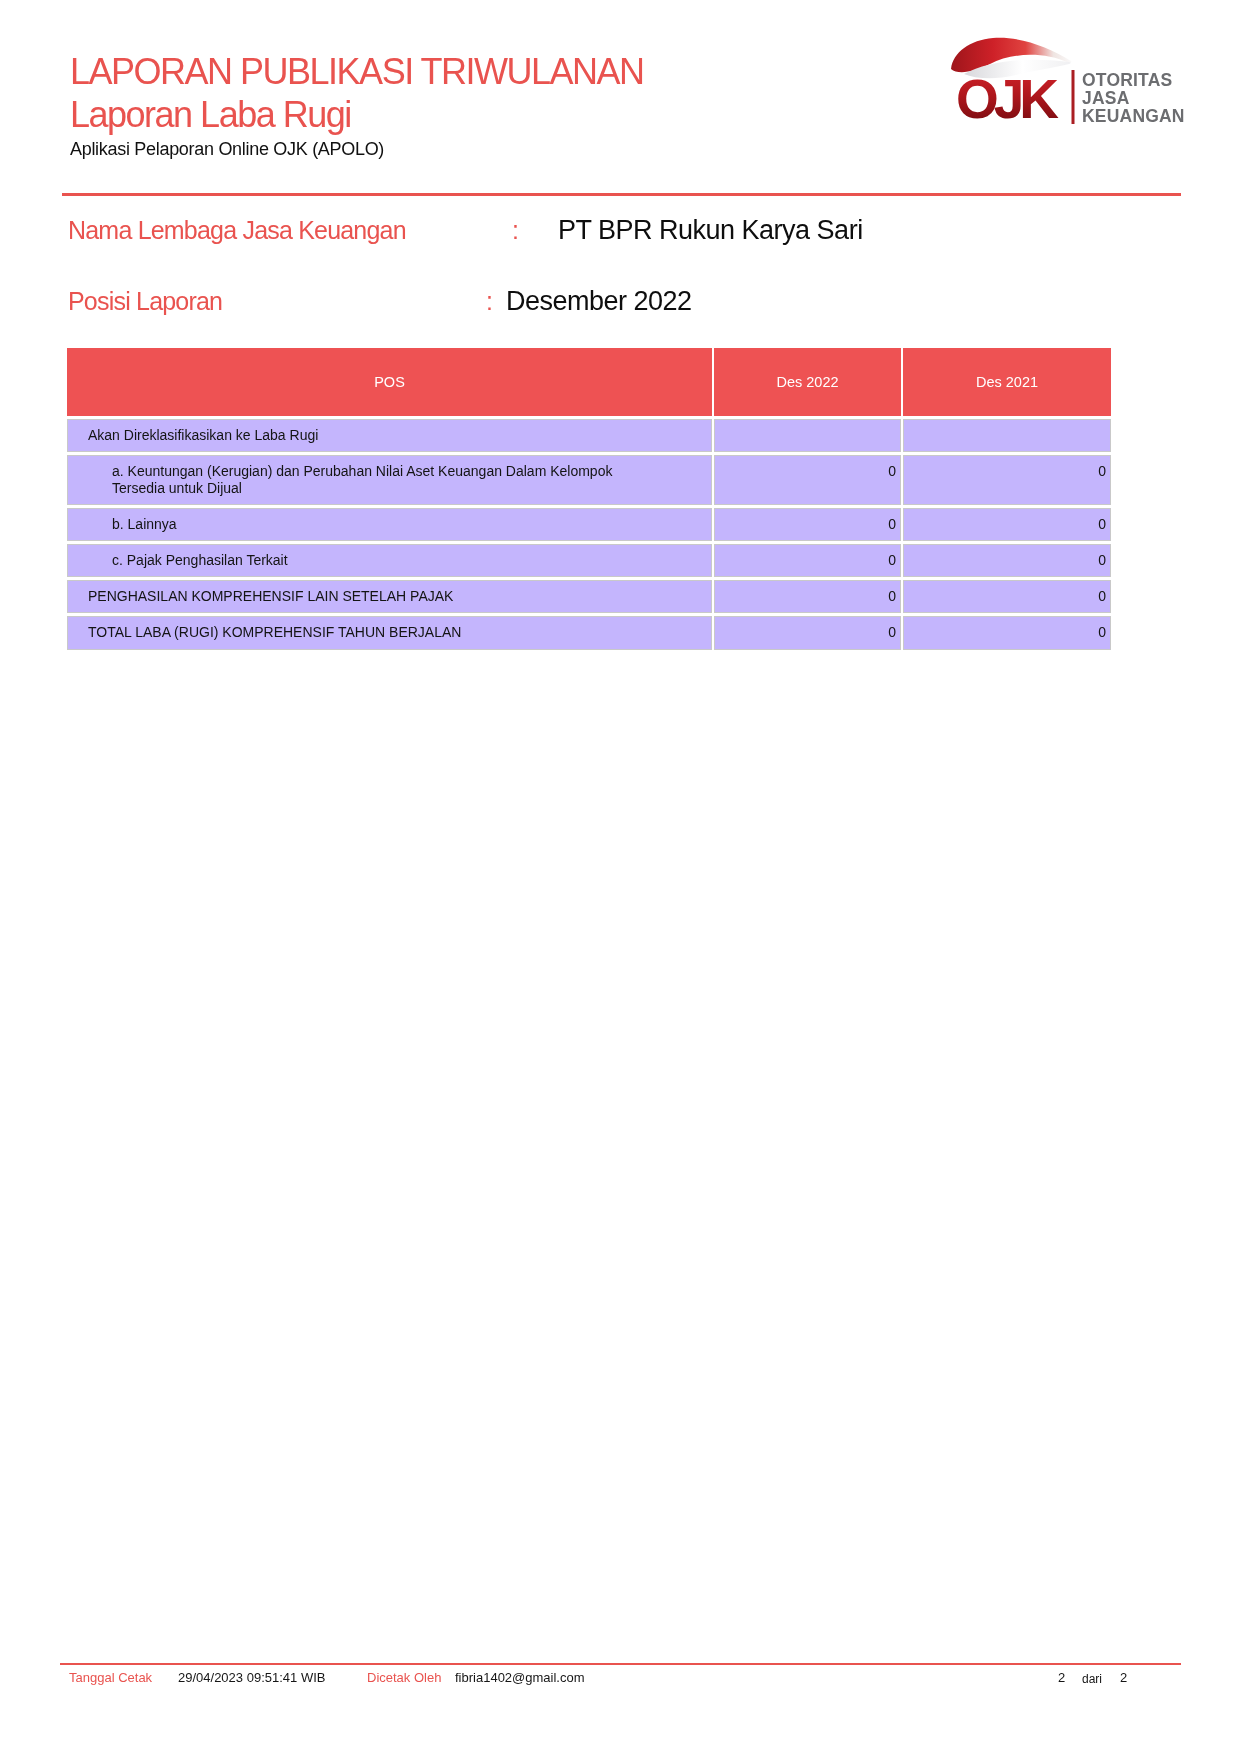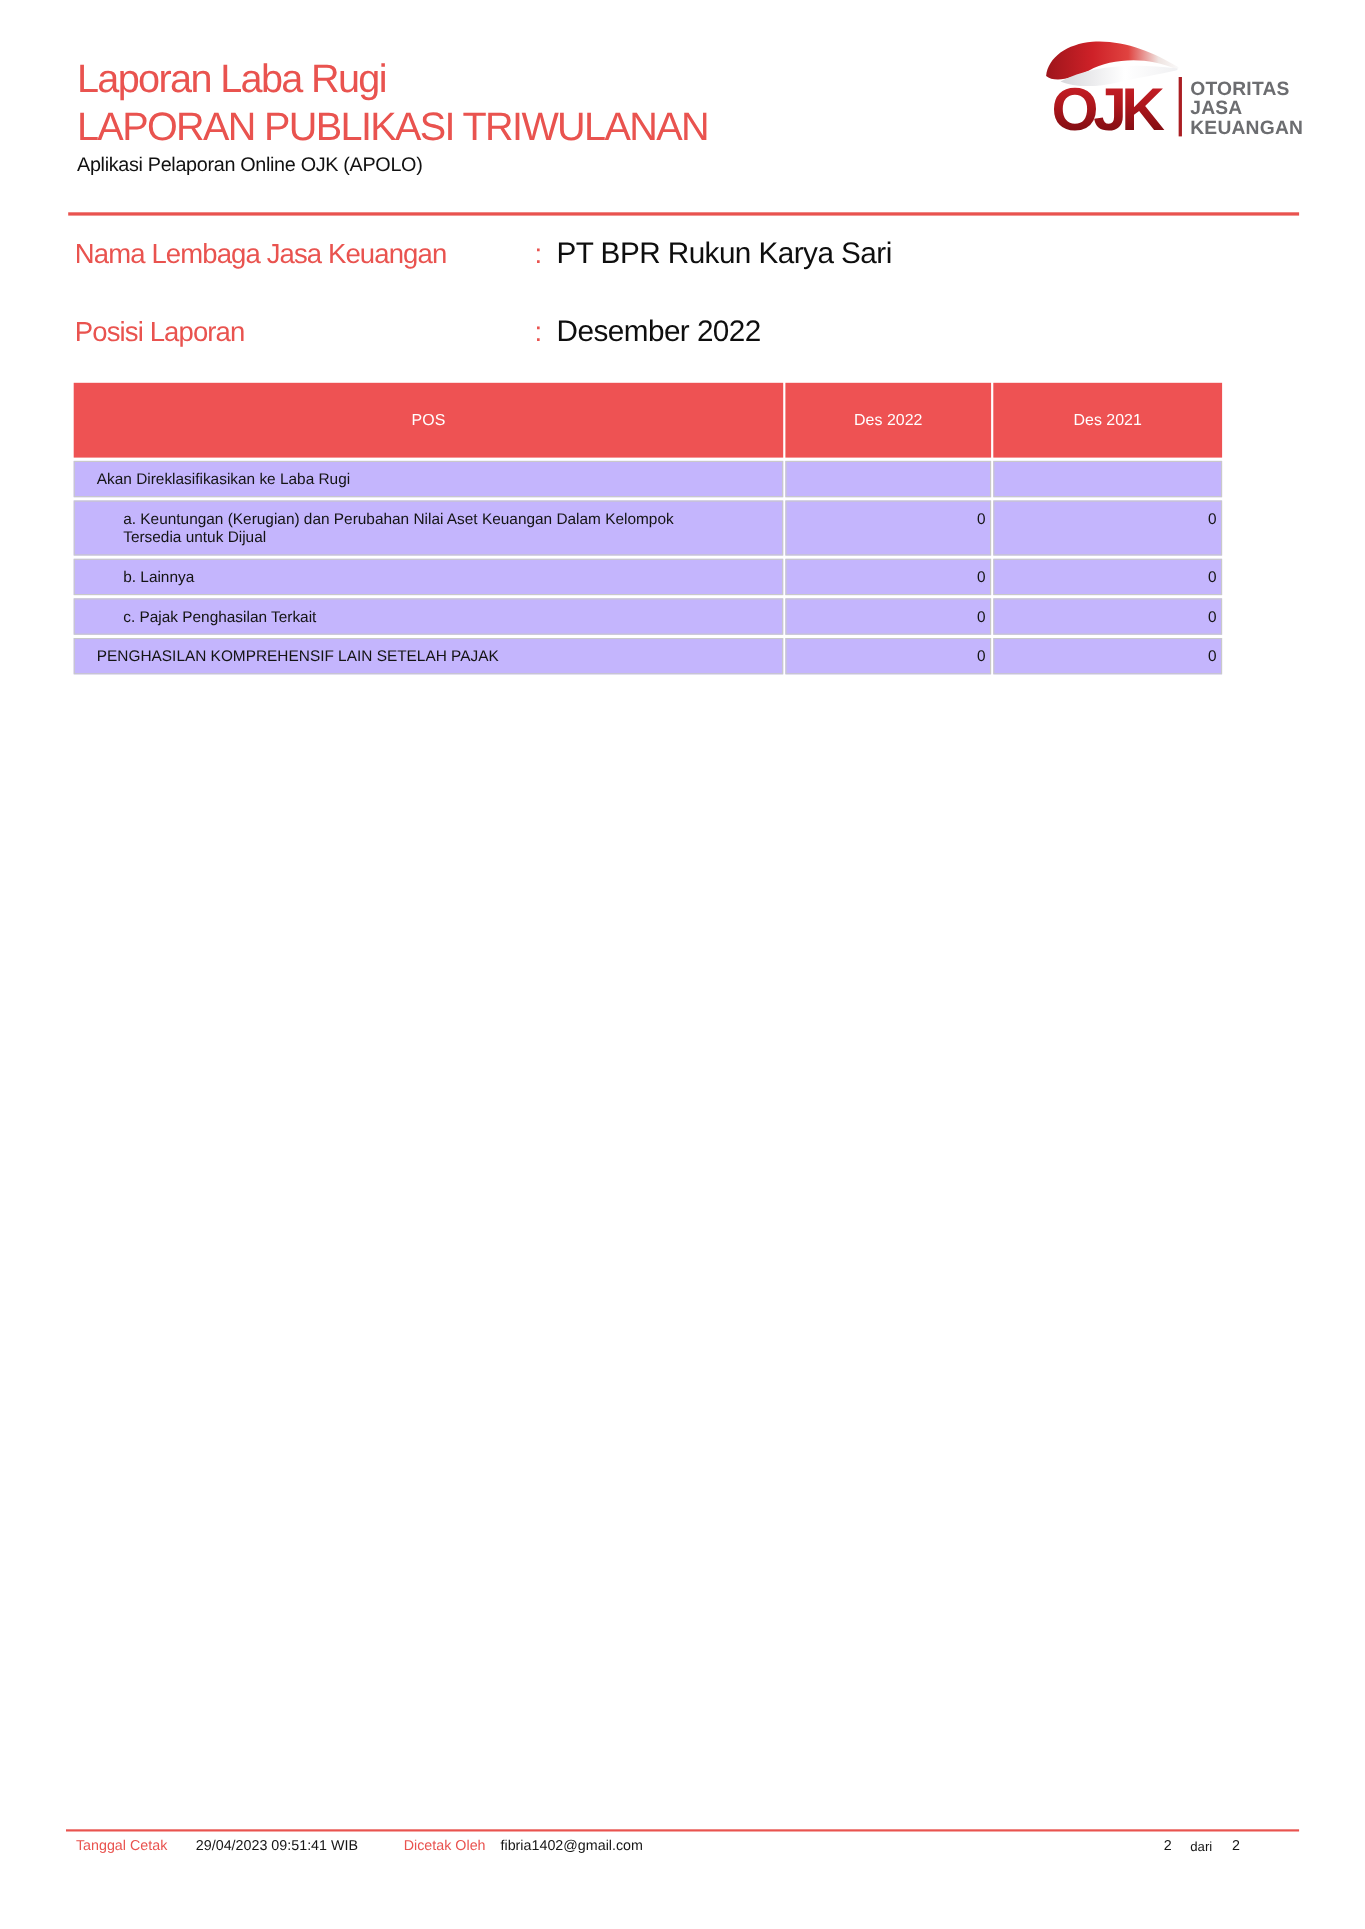--- a/index.html
+++ b/index.html
@@ -22,21 +22,21 @@
   
   .title-block{position:absolute;left:70px;top:50px;}
   .title-line{font-size:36px;letter-spacing:-1.5px;line-height:43px;color:var(--accent);font-weight:400;white-space:nowrap;}
   .subtitle{position:absolute;left:70px;top:139px;font-size:18px;letter-spacing:-0.3px;color:#111;}
   .logo{position:absolute;left:948px;top:34px;}
   .rule{position:absolute;background:var(--accent);}
   .rule.top{left:62px;top:193px;width:1119px;height:3px;}
   .rule.bottom{left:60px;top:1663px;width:1121px;height:2px;}
   
   .info-row{position:absolute;left:68px;display:flex;align-items:baseline;white-space:nowrap;}
-  .info-row.r1{top:215px;}
+  .info-row.r1{top:215px;gap:26px;}
   .info-row.r2{top:286px;}
   .info-label{width:418px;font-size:25px;letter-spacing:-0.8px;color:var(--accent);}
   .info-colon{width:20px;font-size:25px;color:var(--accent);}
   .info-value{font-size:27px;letter-spacing:-0.5px;color:#0e0e0e;}
   
   .table-wrap{position:absolute;left:65px;top:345px;width:1048px;}
   table{width:1048px;table-layout:fixed;border-collapse:separate;border-spacing:2px 3px;}
   col.c-pos{width:645px;}
   col.c-v1{width:187px;}
   col.c-v2{width:208px;}
@@ -55,22 +55,22 @@
   .footer-item{position:absolute;top:1670px;font-size:13px;white-space:nowrap;text-align:right;}
   .footer-item.red{color:var(--accent);}
   .footer-item.small{font-size:12px;top:1672px;}
 </style>
 </head>
 <body>
 
 <div class="page">
 
   <div class="title-block">
+    <div class="title-line">LAPORAN PUBLIKASI TRIWULANAN</div>
     <div class="title-line">Laporan Laba Rugi</div>
-    <div class="title-line">LAPORAN PUBLIKASI TRIWULANAN</div>
   </div>
   <div class="subtitle">Aplikasi Pelaporan Online OJK (APOLO)</div>
 
   <svg class="logo" width="235" height="95" viewBox="0 0 235 95" overflow="visible">
     <defs>
       <linearGradient id="flagGrad" x1="0%" y1="0%" x2="100%" y2="0%">
         <stop offset="0%" stop-color="#9E151B"></stop>
         <stop offset="35%" stop-color="#CE2128"></stop>
         <stop offset="62%" stop-color="#E04340"></stop>
         <stop offset="85%" stop-color="#EFE4E1"></stop>
@@ -146,20 +146,25 @@
           <tr style="height: 32px;">
       <td class="pos indent-1">c. Pajak Penghasilan Terkait</td>
       <td class="val">0</td>
       <td class="val">0</td>
     </tr>
           <tr style="height: 32px; margin-top: 18px;">
       <td class="pos indent-0">PENGHASILAN KOMPREHENSIF LAIN SETELAH PAJAK</td>
       <td class="val">0</td>
       <td class="val">0</td>
     </tr>
+          <tr style="height: 33px;">
+      <td class="pos indent-0">TOTAL LABA (RUGI) KOMPREHENSIF TAHUN BERJALAN</td>
+      <td class="val">0</td>
+      <td class="val">0</td>
+    </tr>
         </tbody>
     </table>
   </div>
 
   <div class="rule bottom"></div>
   <span class="footer-item red" style="left:69px">Tanggal Cetak</span>
   <span class="footer-item" style="left:178px">29/04/2023 09:51:41 WIB</span>
   <span class="footer-item red" style="left:367px">Dicetak Oleh</span>
   <span class="footer-item" style="left:455px">fibria1402@gmail.com</span>
   <span class="footer-item" style="left:1058px">2</span>

